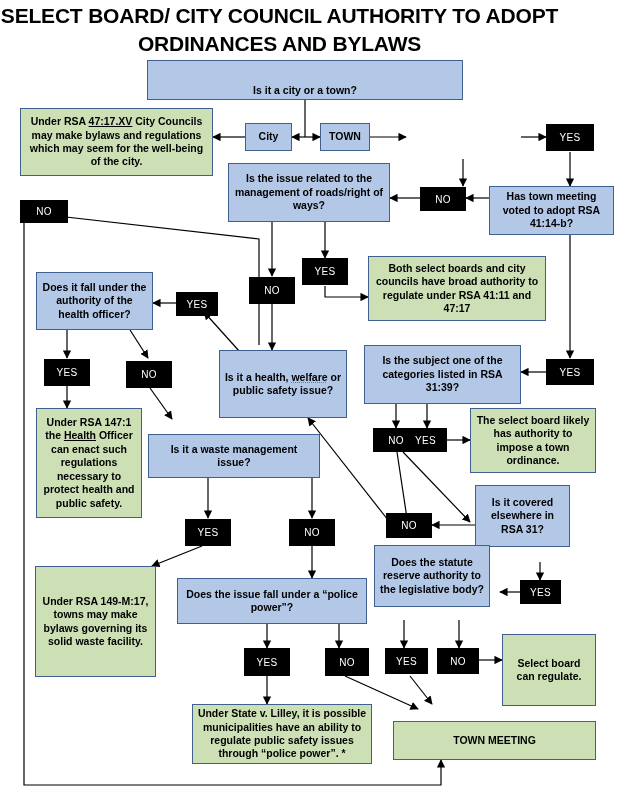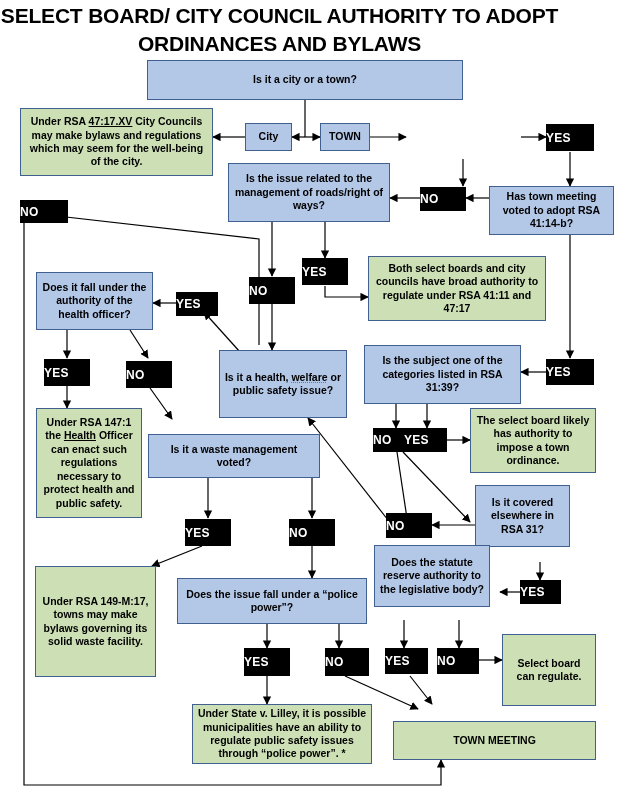--- a/index.html
+++ b/index.html
@@ -43,25 +43,25 @@
     color: #000000;
     padding: 2px 4px;
     border: 1px solid #40618F;
   }
   .blue { background: #B3C7E7; }
   .green { background: #CDE0B5; }
   .label {
     position: absolute;
     display: flex;
     align-items: center;
-    justify-content: flex-start;
+    justify-content: center;
     background: #000000;
     color: #FFFFFF;
-    font-size: 12px;
-    font-weight: bold;
+    font-size: 10px;
+    font-weight: normal;
     letter-spacing: .3px;
     border: 0;
   }
   .node .inner { width: 100%; }
   .spell { text-decoration: underline; text-decoration-style: dotted; text-decoration-color: #7B68C8; }
   .uline { text-decoration: underline; }
   svg.wires {
     position: absolute;
     left: 0; top: 0;
     width: 630px; height: 802px;
@@ -171,21 +171,21 @@
       <path d="M 404 620 L 404 648" marker-end="url(#ah)"></path>
 
       <path d="M 459 620 L 459 648" marker-end="url(#ah)"></path>
 
       <path d="M 410 676 L 432 704" marker-end="url(#ah)"></path>
 
       <path d="M 479 660 L 502 660" marker-end="url(#ah)"></path>
     </g>
   </svg>
 
-  <div class="node blue" style="left:147px; top:60px; width:316px; height:40px;">
+  <div class="node blue" style="left:147px; top:60px; width:316px; height:40px;align-items:flex-end;">
     <span class="inner">Is it a city or a town?</span>
   </div>
 
   <div class="node blue" style="left:245px; top:123px; width:47px; height:28px;text-align:center;">
     <span class="inner">City</span>
   </div>
 
   <div class="node blue" style="left:320px; top:123px; width:50px; height:28px;">
     <span class="inner">TOWN</span>
   </div>
@@ -223,21 +223,21 @@
     <span class="inner">Is the subject one of the categories listed in RSA 31:39?</span>
   </div>
 
   <div class="node green" style="left:36px; top:408px; width:106px; height:110px;">
     <span class="inner">
       Under RSA 147:1 the <span class="uline">Health</span> Officer can enact such regulations necessary to protect health and public safety.
     </span>
   </div>
 
   <div class="node blue" style="left:148px; top:434px; width:172px; height:44px;">
-    <span class="inner">Is it a waste management voted?</span>
+    <span class="inner">Is it a waste management issue?</span>
   </div>
 
   <div class="node green" style="left:470px; top:408px; width:126px; height:65px;">
     <span class="inner">The select board likely has authority to impose a town ordinance.</span>
   </div>
 
   <div class="node blue" style="left:475px; top:485px; width:95px; height:62px;">
     <span class="inner">Is it covered elsewhere in RSA 31?</span>
   </div>
 

